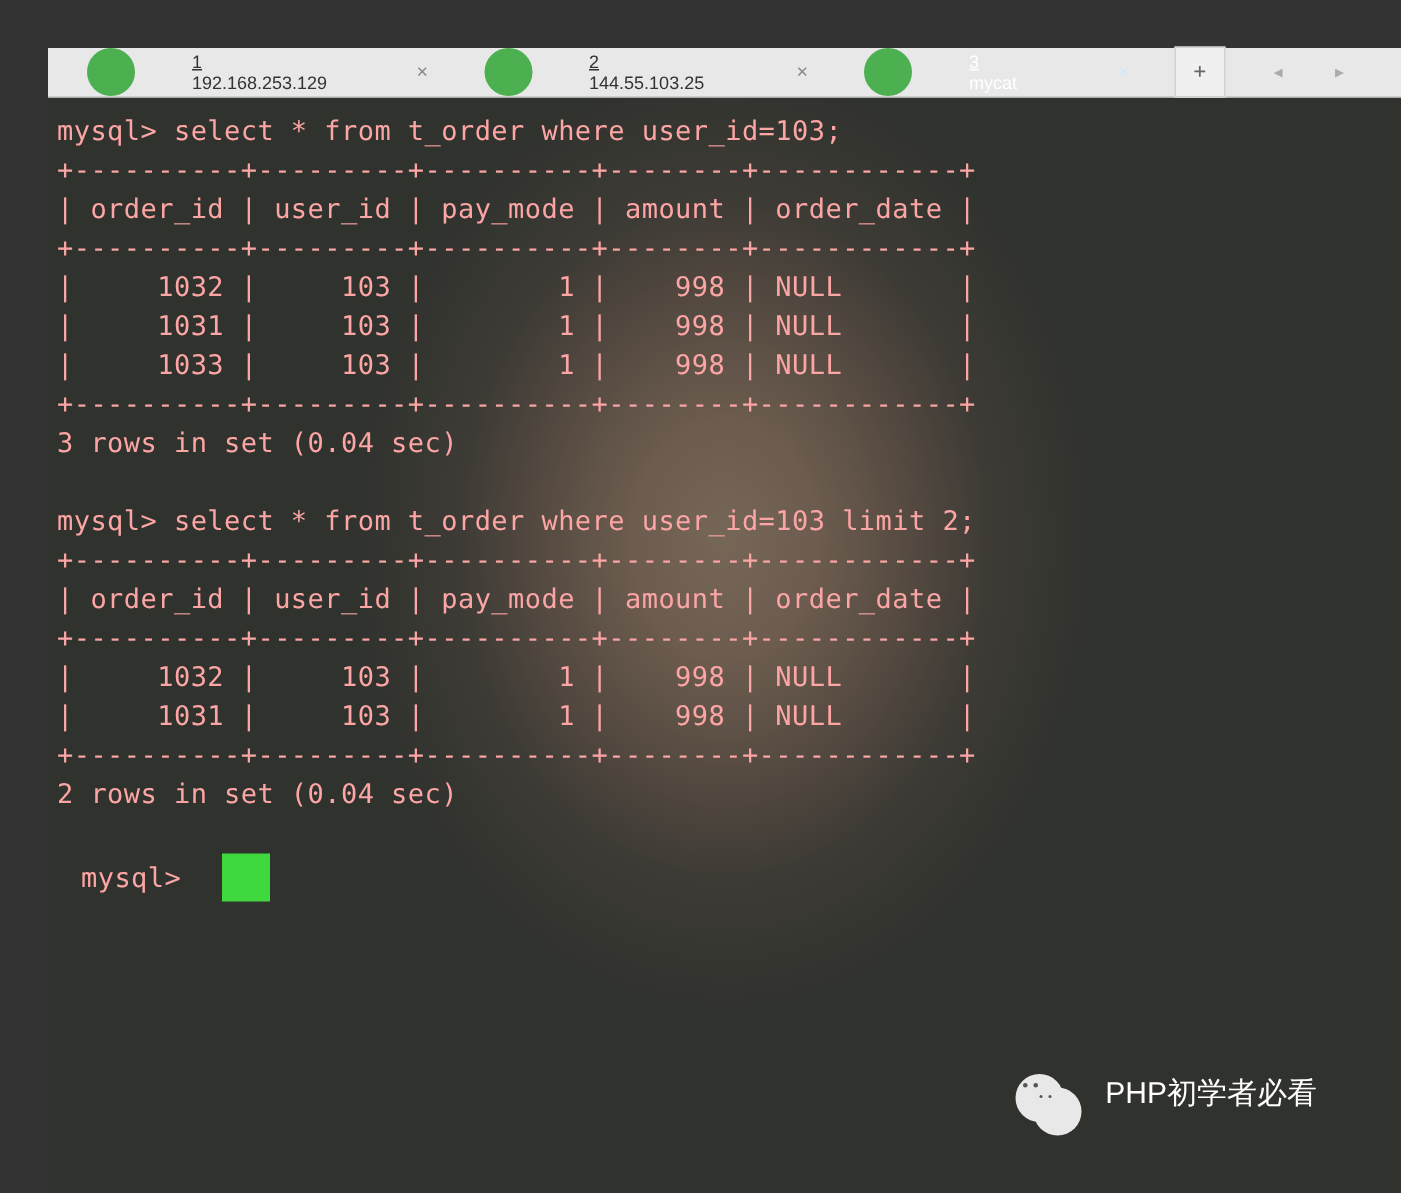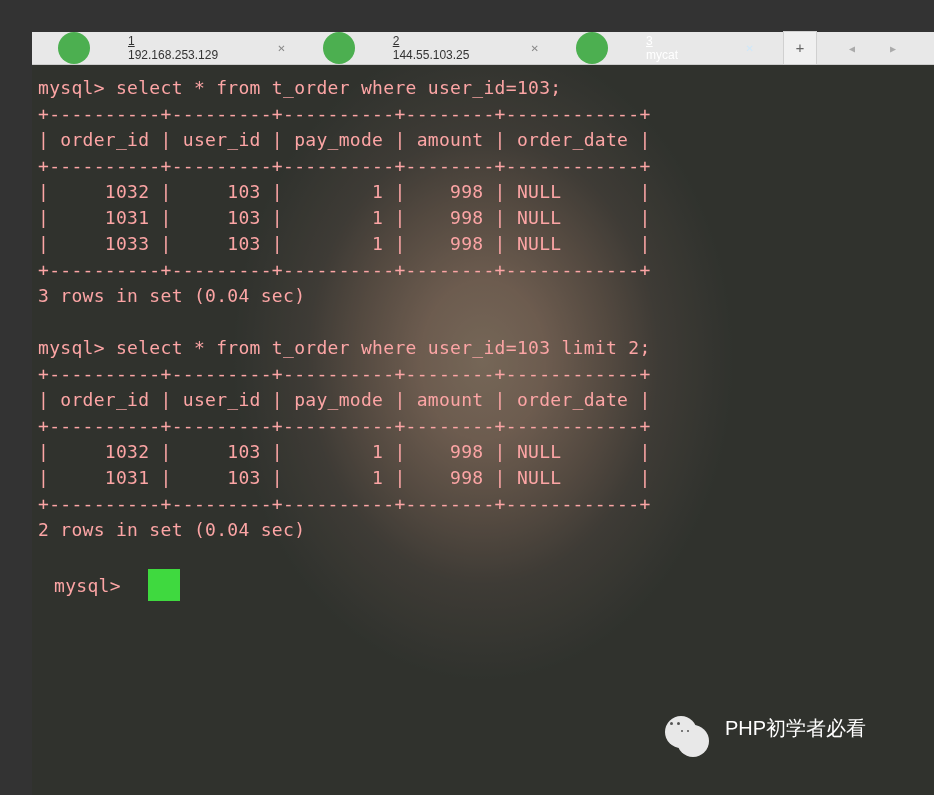--- a/index.html
+++ b/index.html
@@ -109,21 +109,21 @@
     .cursor {
       display: inline-block;
       width: 11px;
       height: 20px;
       background: #3fd93f;
       vertical-align: middle;
       margin-bottom: 3px;
     }
     .watermark {
       position: absolute;
-      right: 36px;
+      right: 24px;
       bottom: 28px;
       display: flex;
       align-items: center;
       gap: 10px;
       z-index: 4;
       color: #fff;
       font-family: Arial, "Microsoft YaHei", sans-serif;
       font-size: 20px;
     }
     .wechat-icon {

